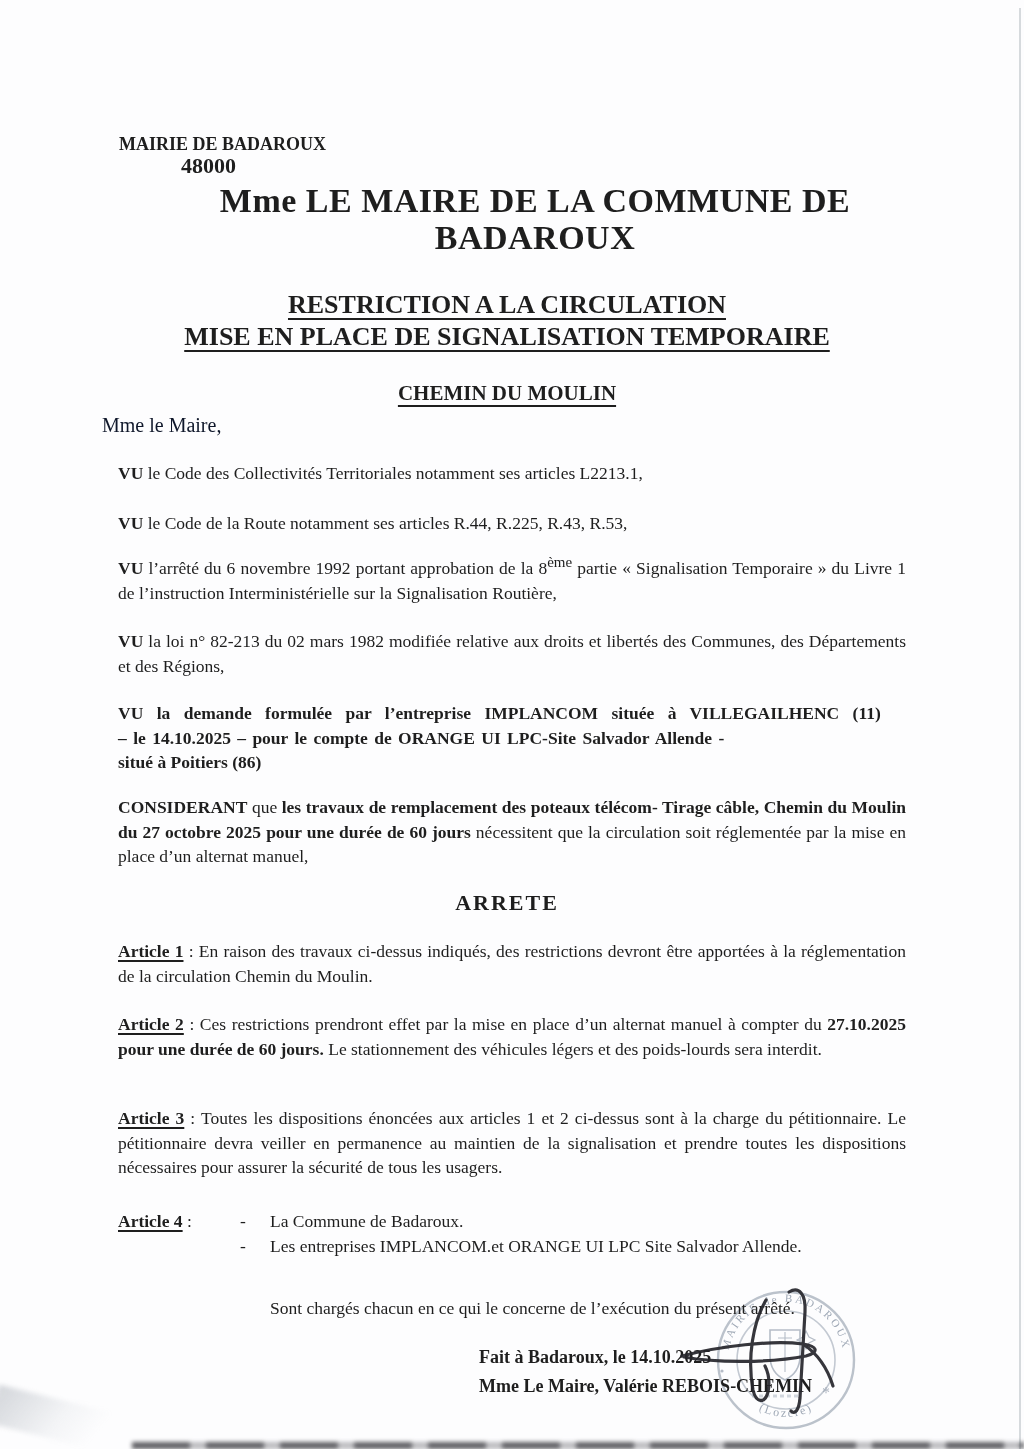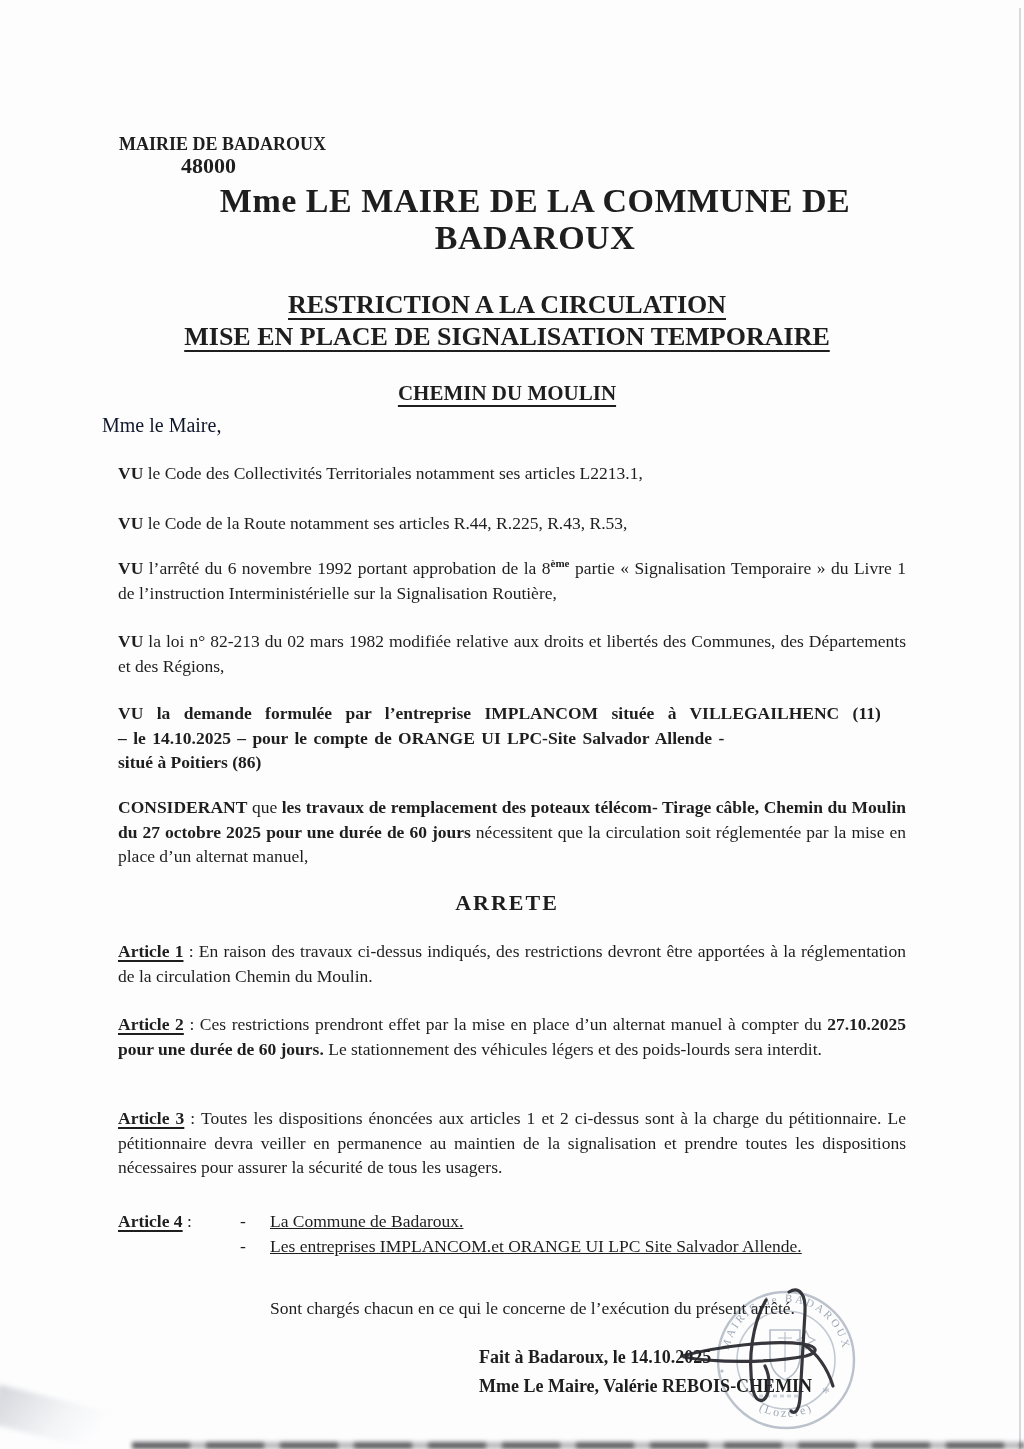--- a/index.html
+++ b/index.html
@@ -27,28 +27,28 @@
   .vu5 .ln1{word-spacing:9px;}
   .vu5 .ln2{word-spacing:2px;}
   .cons{top:795px}
   .arrete{position:absolute;left:7px;top:890px;width:1000px;text-align:center;
           font-weight:bold;font-size:22px;letter-spacing:2px;}
   .a1{top:939px}.a2{top:1012px}.a3{top:1106px}
   .a4{position:absolute;left:118px;top:1209px;width:780px;font-size:17.5px;line-height:25px;}
   .a4 .a4label{position:absolute;left:0;top:0;}
   .a4 .dash{position:absolute;left:122px;}
   .a4 .d1{top:0}.a4 .d2{top:25px}
-  .a4 .item{position:absolute;left:152px;text-decoration:underline;}
+  .a4 .item{position:absolute;left:152px;}
   .a4 .i1{top:0;width:600px}.a4 .i2{top:25px;width:545px}
   .charge{position:absolute;left:270px;top:1298px;font-size:17.5px;}
   .signoff{position:absolute;left:479px;top:1343px;font-weight:bold;font-size:18px;line-height:29px;}
   
   .b{font-weight:bold;}
   .u{text-decoration:underline;text-decoration-thickness:1.5px;text-underline-offset:3px;}
-  sup{font-size:11px;line-height:0;font-weight:bold;}
+  sup{font-size:15px;line-height:0;}
   
   .edge-line{position:absolute;left:1019px;top:8px;width:2px;height:1441px;
              background:#cfd3d7;opacity:.85;}
   .bottom-band{position:absolute;left:132px;right:0;bottom:0;height:7px;
     background:repeating-linear-gradient(90deg,
       rgba(45,45,50,.75) 0 58px, rgba(110,110,118,.45) 58px 74px);
     filter:blur(2.2px);}
   .corner-streak{position:absolute;left:-8px;top:1402px;width:150px;height:40px;
     background:linear-gradient(115deg, rgba(105,115,128,.28), rgba(160,170,180,.10) 45%, transparent 70%);
     filter:blur(2.5px);transform:rotate(14deg);}

